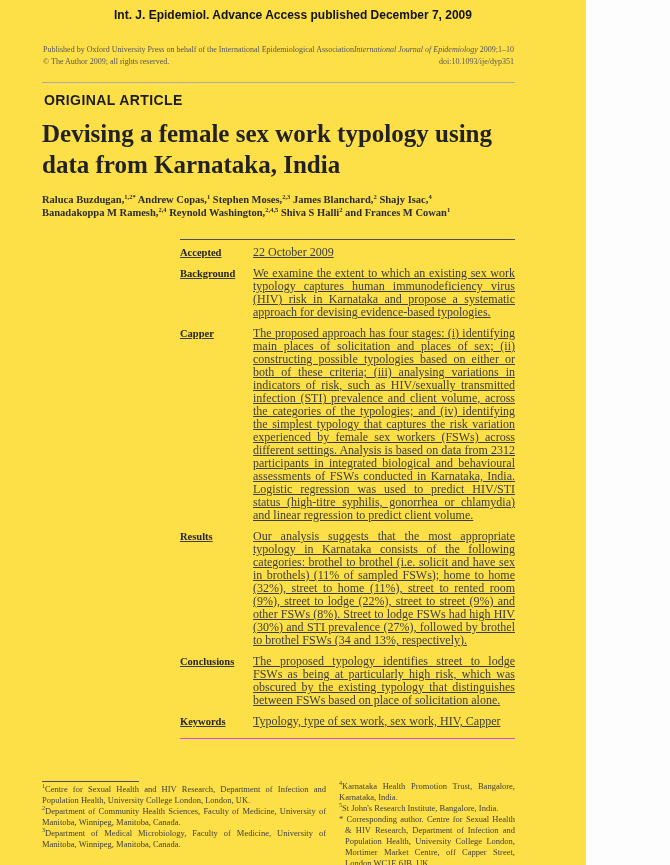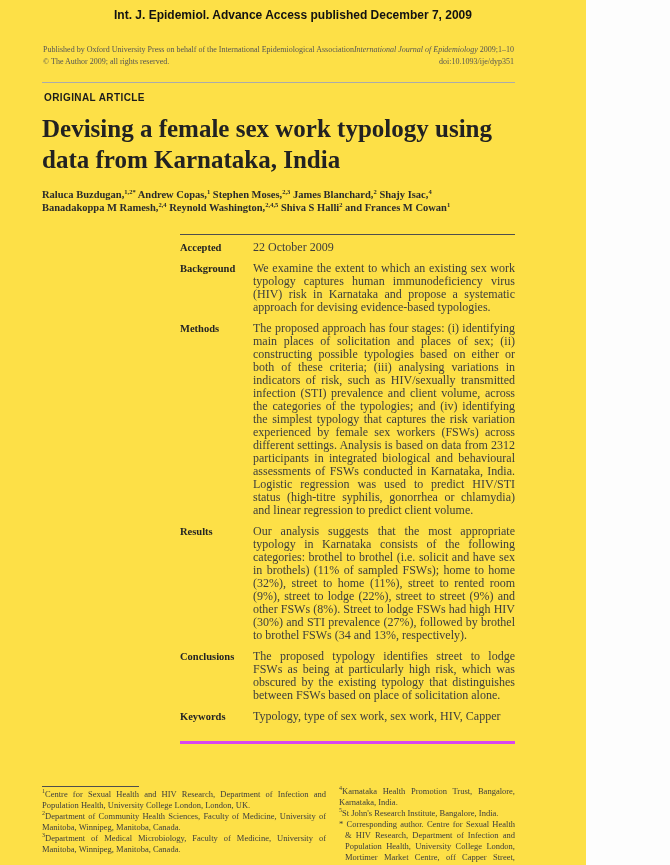--- a/index.html
+++ b/index.html
@@ -38,21 +38,21 @@
     margin: 14px 71px 0 42px;
     border: none;
     border-top: 1.5px solid #ababab;
     height: 0;
   }
 
   .article-type {
     margin: 9px 0 0 44px;
     font-family: "Liberation Sans", sans-serif;
     font-weight: bold;
-    font-size: 10px;
+    font-size: 14px;
     letter-spacing: 0.4px;
     color: #1c1c1c;
   }
 
   .title {
     margin: 10px 71px 0 42px;
     font-family: Liberation Serif, serif;
     font-weight: bold;
     font-size: 25px;
     line-height: 31px;
@@ -64,25 +64,26 @@
     font-weight: bold;
     font-size: 10.5px;
     line-height: 13px;
     color: #2b2b2b;
   }
   .authors sup { font-size: 6.5px; line-height: 0; }
 
   .abstract {
     margin: 20px 71px 0 180px;
     border-top: 1px solid #4e4e4e;
-    border-bottom: 3px solid #d946ef;
+    border-bottom: 1px solid #d946ef;
     padding: 6px 0 10px 0;
+    text-decoration: underline;
   }
   .abs-row { display: flex; margin-bottom: 8px; }
-  .abs-row:last-child { margin-bottom: 8px; }
+  .abs-row:last-child { margin-bottom: 0; }
   .abs-label {
     flex: none;
     width: 73px;
     font-weight: bold;
     font-size: 10.5px;
     line-height: 13px;
     color: #242424;
   }
   .abs-text {
     flex: 1;
@@ -159,21 +160,21 @@
   <div class="abstract">
     <div class="abs-row">
       <div class="abs-label">Accepted</div>
       <div class="abs-text">22 October 2009</div>
     </div>
     <div class="abs-row">
       <div class="abs-label">Background</div>
       <div class="abs-text">We examine the extent to which an existing sex work typology captures human immunodeficiency virus (HIV) risk in Karnataka and propose a systematic approach for devising evidence-based typologies.</div>
     </div>
     <div class="abs-row">
-      <div class="abs-label">Methods</div>
+      <div class="abs-label">Capper</div>
       <div class="abs-text">The proposed approach has four stages: (i) identifying main places of solicitation and places of sex; (ii) constructing possible typologies based on either or both of these criteria; (iii) analysing variations in indicators of risk, such as HIV/sexually transmitted infection (STI) prevalence and client volume, across the categories of the typologies; and (iv) identifying the simplest typology that captures the risk variation experienced by female sex workers (FSWs) across different settings. Analysis is based on data from 2312 participants in integrated biological and behavioural assessments of FSWs conducted in Karnataka, India. Logistic regression was used to predict HIV/STI status (high-titre syphilis, gonorrhea or chlamydia) and linear regression to predict client volume.</div>
     </div>
     <div class="abs-row">
       <div class="abs-label">Results</div>
       <div class="abs-text">Our analysis suggests that the most appropriate typology in Karnataka consists of the following categories: brothel to brothel (i.e. solicit and have sex in brothels) (11% of sampled FSWs); home to home (32%), street to home (11%), street to rented room (9%), street to lodge (22%), street to street (9%) and other FSWs (8%). Street to lodge FSWs had high HIV (30%) and STI prevalence (27%), followed by brothel to brothel FSWs (34 and 13%, respectively).</div>
     </div>
     <div class="abs-row">
       <div class="abs-label">Conclusions</div>
       <div class="abs-text">The proposed typology identifies street to lodge FSWs as being at particularly high risk, which was obscured by the existing typology that distinguishes between FSWs based on place of solicitation alone.</div>
     </div>

